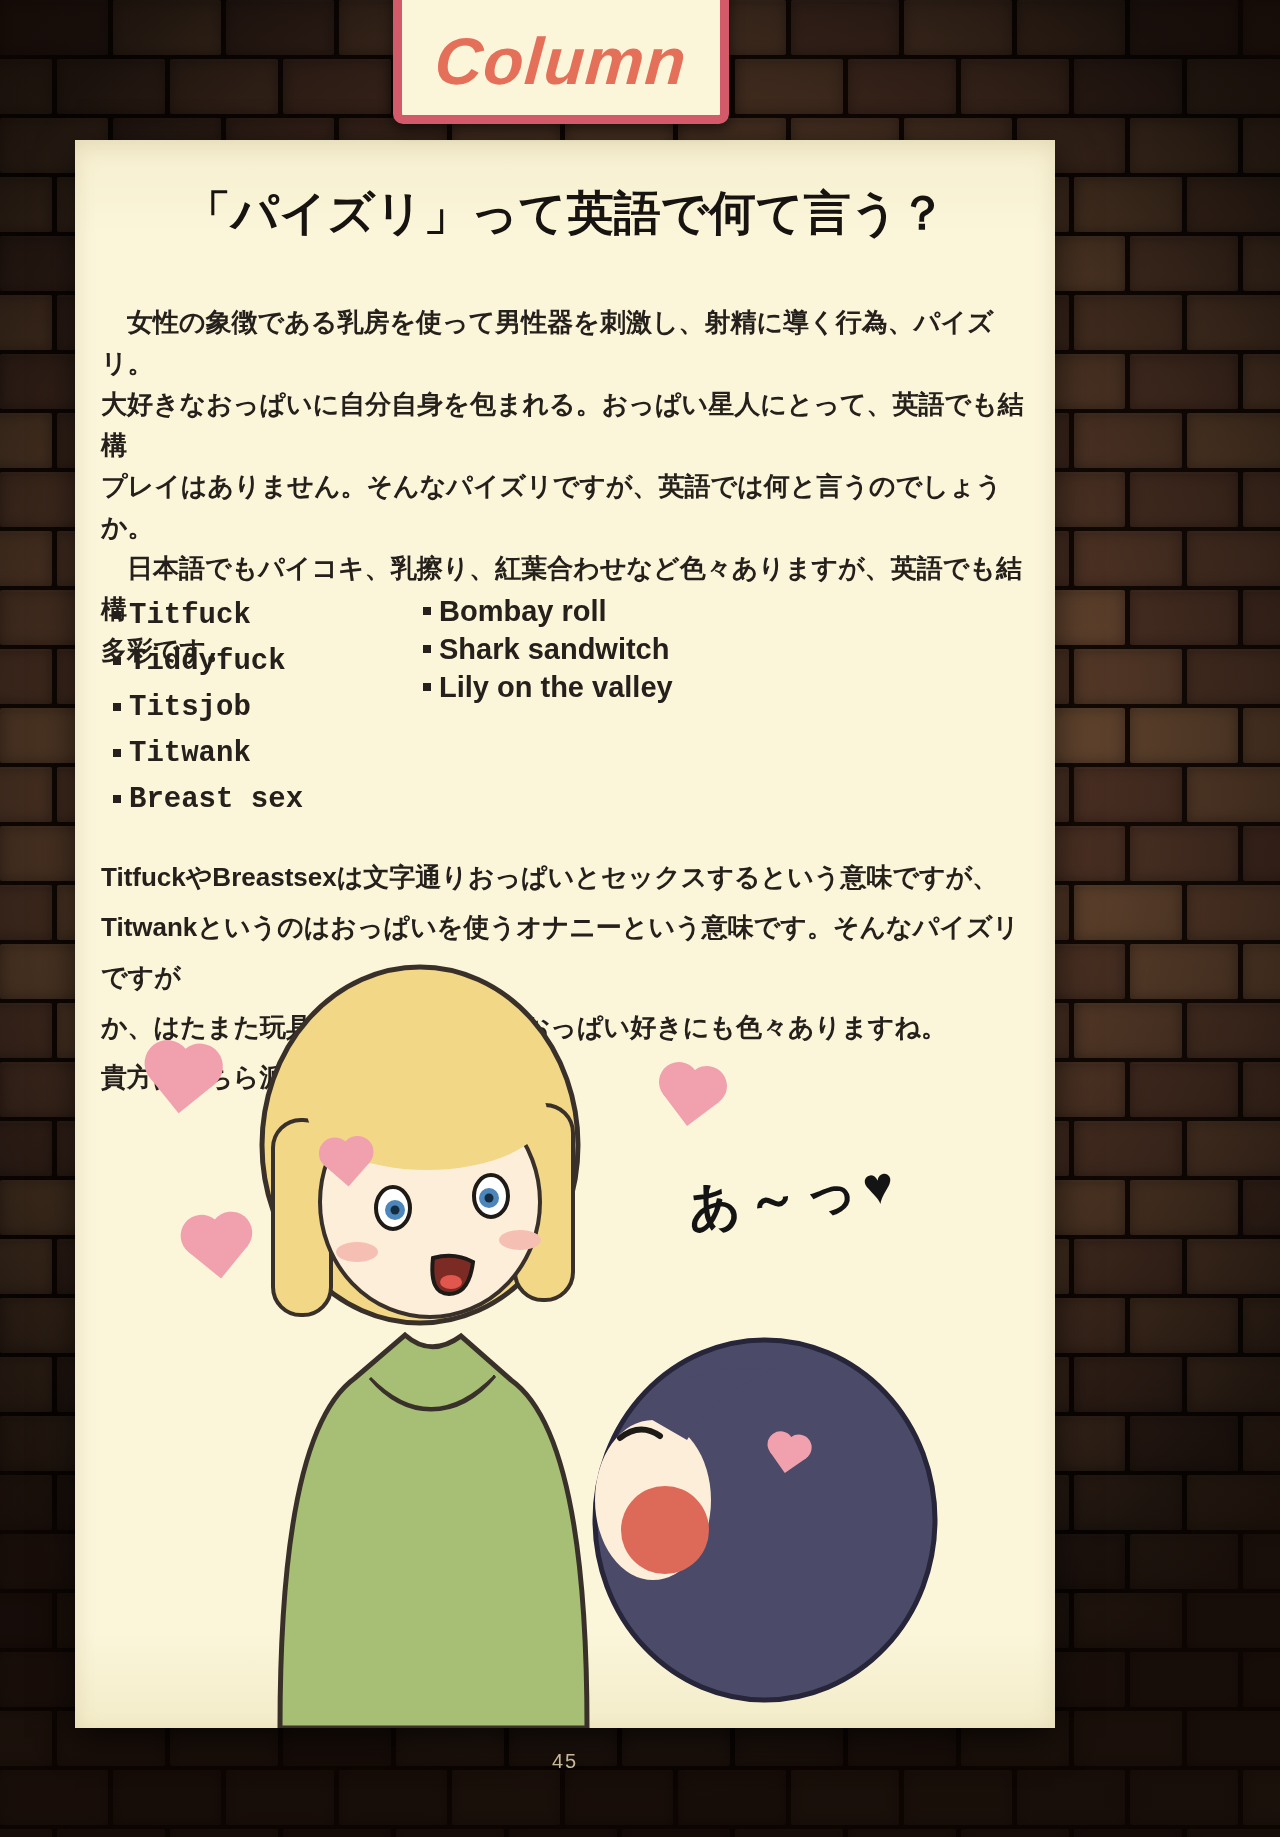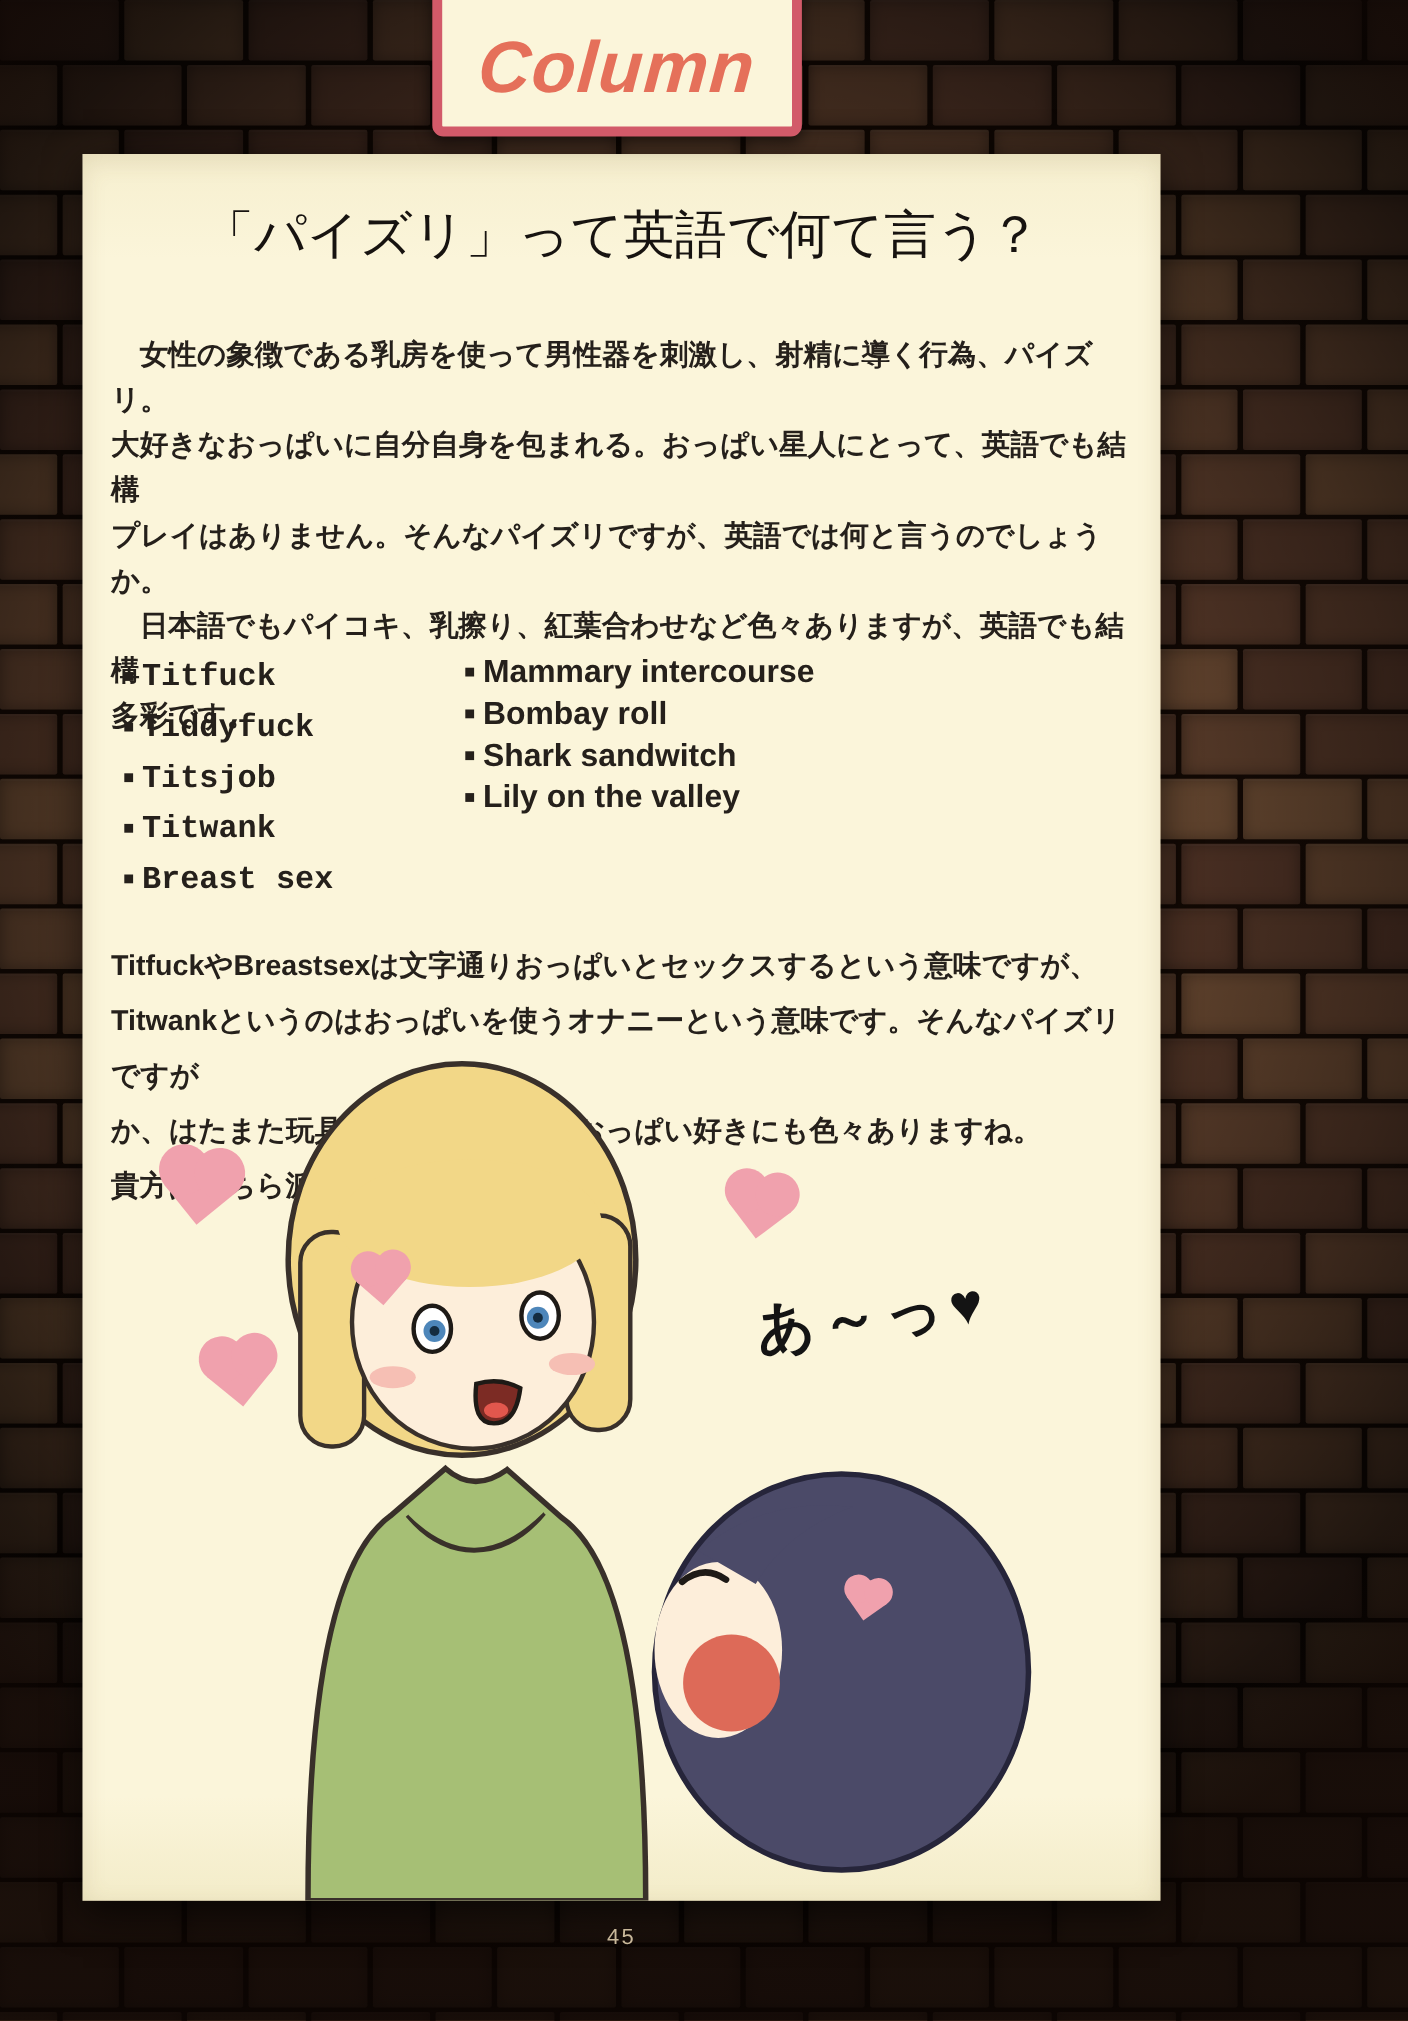--- a/index.html
+++ b/index.html
@@ -22,21 +22,21 @@
     display:flex;align-items:center;justify-content:center;
     box-shadow:0 5px 14px rgba(0,0,0,.55);z-index:5;}
   .badge span{font-size:66px;font-weight:bold;font-style:italic;color:#e5705a;
     transform:translateY(6px) skewX(-4deg);letter-spacing:1px;}
   
   .paper{position:absolute;left:75px;top:140px;width:980px;height:1588px;
     background:linear-gradient(180deg,#f6efcf 0%,#fbf5da 6%,#fbf5da 94%,#f3ecc9 100%);
     box-shadow:0 10px 34px rgba(0,0,0,.65), inset 0 6px 22px rgba(120,95,40,.14);
     z-index:3;overflow:hidden;color:#201b16;}
   .title{margin:0;position:absolute;top:42px;left:0;right:0;text-align:center;
-    font-size:47px;font-weight:normal;letter-spacing:0px;color:#171310;}
+    font-size:47px;font-weight:bold;letter-spacing:0px;color:#171310;}
   .para{position:absolute;left:26px;right:18px;font-weight:bold;color:#25201b;}
   .para1{top:162px;font-size:26px;line-height:41px;}
   .para2{top:712px;font-size:26px;line-height:50px;}
   .terms{position:absolute;top:452px;left:26px;right:18px;}
   ul.termlist{list-style:none;margin:0;padding:0;position:absolute;top:0;}
   ul.termlist.left{left:12px;}
   ul.termlist.right{left:322px;}
   ul.termlist li{font-size:29px;font-weight:bold;color:#25201b;display:flex;align-items:center;}
   ul.termlist.left li{height:46px;font-family:Liberation Mono, monospace;}
   ul.termlist.right li{height:38px;}
@@ -484,24 +484,20 @@
             <span>Titwank</span>
           </li>
         <li>
             <span class="bullet"></span>
             <span>Breast sex</span>
           </li>
       </ul>
       <ul class="termlist right">
         <li>
             <span class="bullet"></span>
-            <span>Mammary intercourse</span>
-          </li>
-        <li>
-            <span class="bullet"></span>
             <span>Bombay roll</span>
           </li>
         <li>
             <span class="bullet"></span>
             <span>Shark sandwitch</span>
           </li>
         <li>
             <span class="bullet"></span>
             <span>Lily on the valley</span>
           </li>

